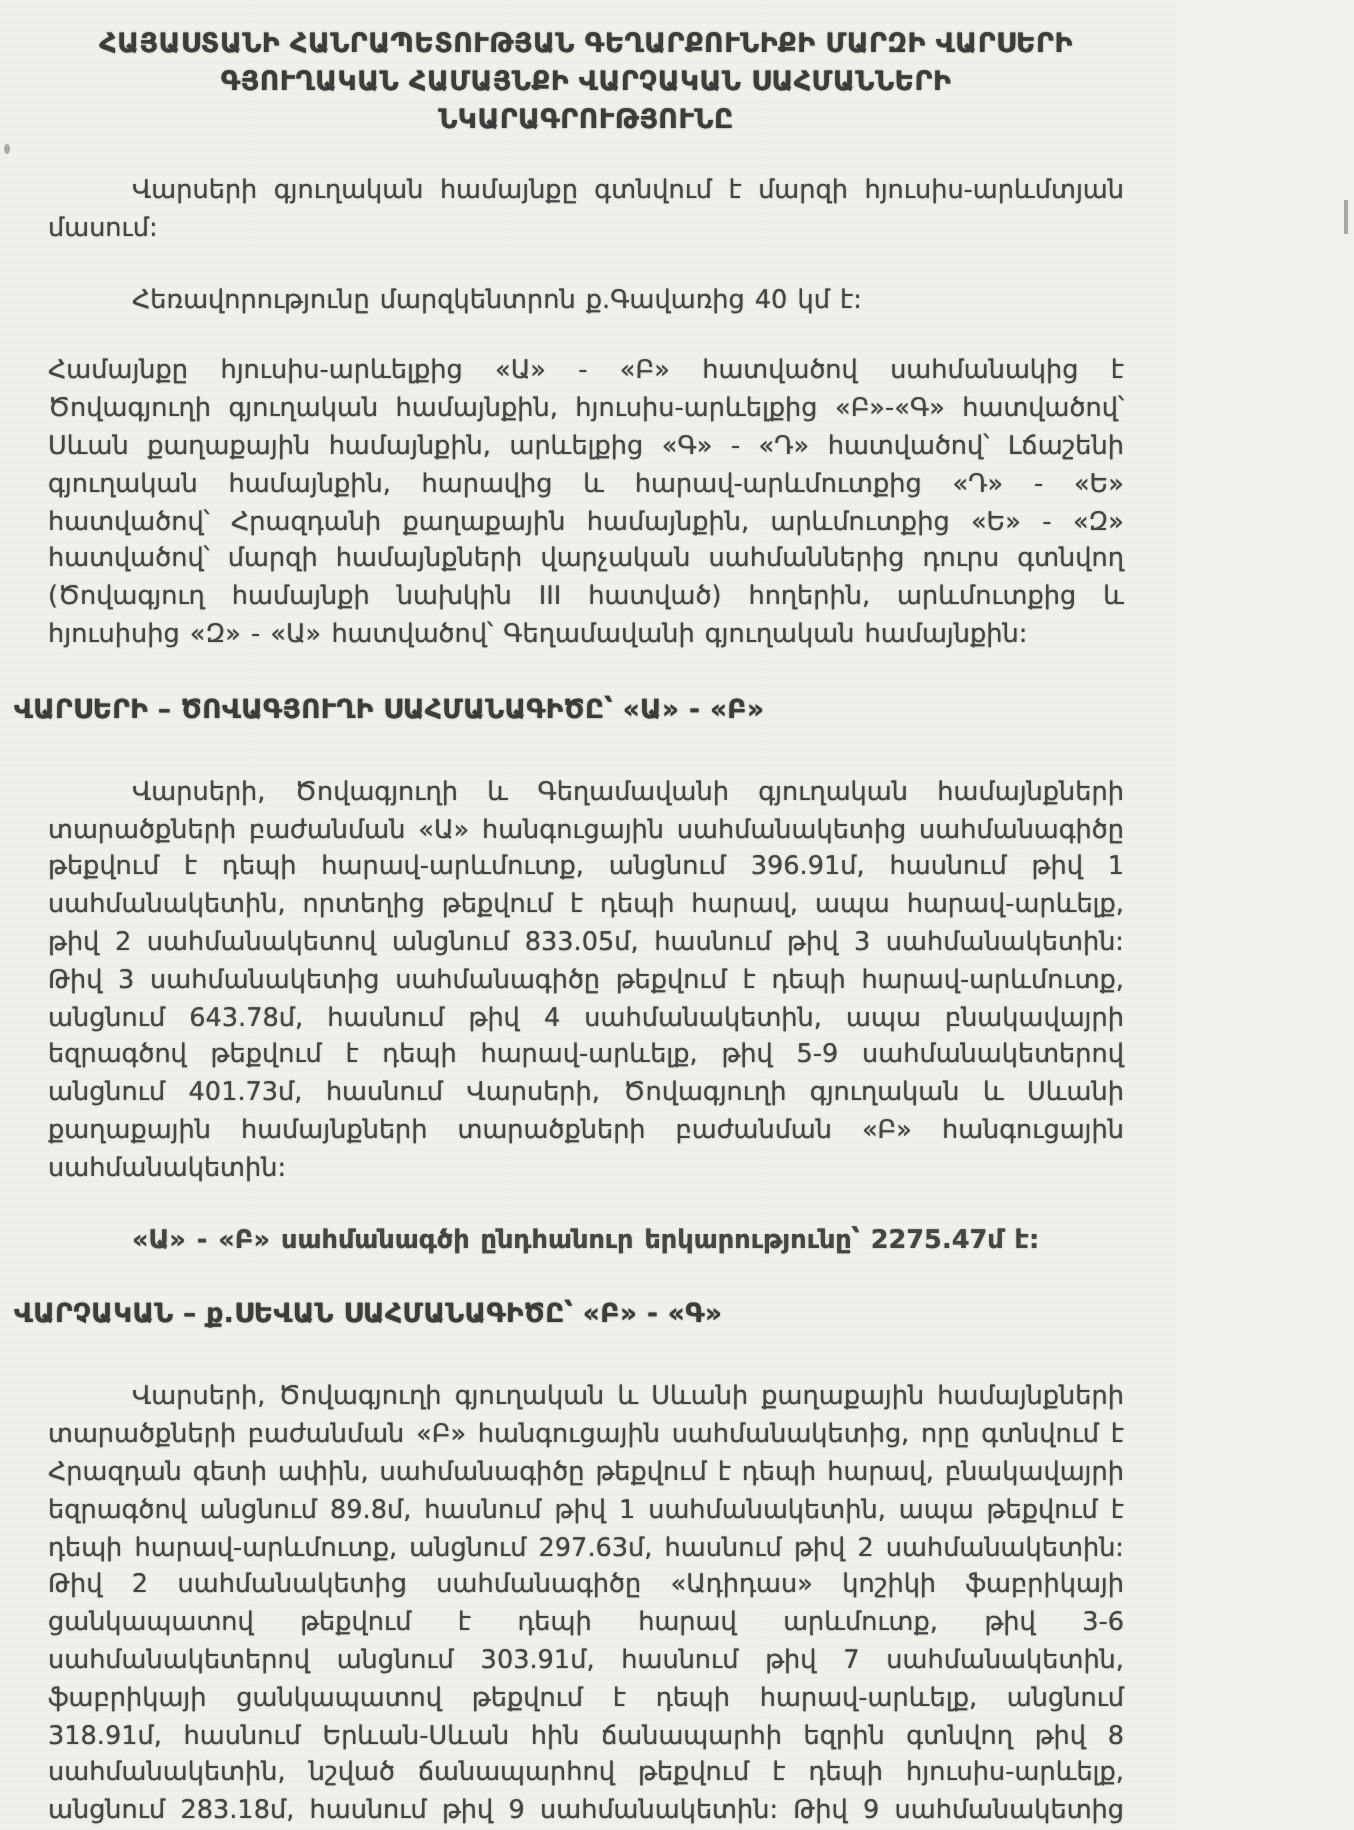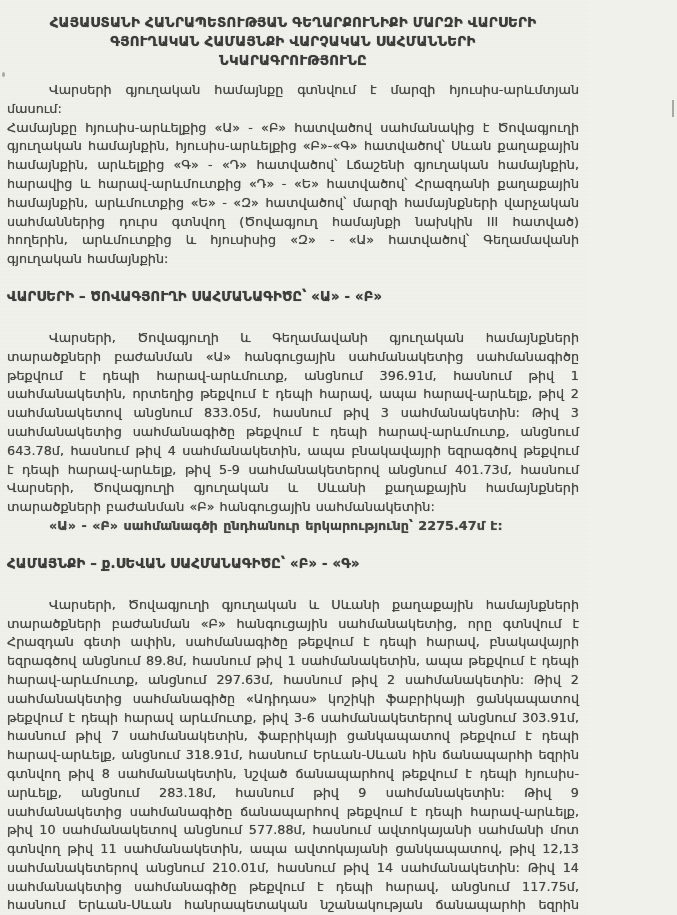--- a/index.html
+++ b/index.html
@@ -36,21 +36,21 @@
     font-weight: bold;
     font-size: 13.4px;
     line-height: 19px;
     letter-spacing: 0.25px;
     color: #3c3c3a;
     padding: 0 38px;
     margin: 0 0 11px 0;
     text-shadow: 0 0 0.8px rgba(60,60,58,0.85);
   }
   p {
-    margin: 0;
+    margin: 17px;
     font-size: 12.8px;
     line-height: 18.8px;
     text-align: justify;
     text-shadow: 0 0 0.7px rgba(70,70,66,0.75);
     word-spacing: 1px;
   }
   p.indent {
     text-indent: 42px;
   }
   .section-heading {
@@ -85,27 +85,28 @@
 
 <div class="page">
 
   <div class="artifact dot-left"></div>
   <div class="artifact sliver-right"></div>
 
   <h1 class="doc-title">ՀԱՅԱՍՏԱՆԻ ՀԱՆՐԱՊԵՏՈՒԹՅԱՆ ԳԵՂԱՐՔՈՒՆԻՔԻ ՄԱՐԶԻ ՎԱՐՍԵՐԻ ԳՅՈՒՂԱԿԱՆ ՀԱՄԱՅՆՔԻ ՎԱՐՉԱԿԱՆ ՍԱՀՄԱՆՆԵՐԻ ՆԿԱՐԱԳՐՈՒԹՅՈՒՆԸ</h1>
 
   <p class="indent">Վարսերի գյուղական համայնքը գտնվում է մարզի հյուսիս-արևմտյան մասում:</p>
 
+  <p class="indent">Հեռավորությունը մարզկենտրոն ք.Գավառից 40 կմ է:</p>
 
   <p>Համայնքը հյուսիս-արևելքից «Ա» - «Բ» հատվածով սահմանակից է Ծովագյուղի գյուղական համայնքին, հյուսիս-արևելքից «Բ»-«Գ» հատվածով՝ Սևան քաղաքային համայնքին, արևելքից «Գ» - «Դ» հատվածով՝ Լճաշենի գյուղական համայնքին, հարավից և հարավ-արևմուտքից «Դ» - «Ե» հատվածով՝ Հրազդանի քաղաքային համայնքին, արևմուտքից «Ե» - «Զ» հատվածով՝ մարզի համայնքների վարչական սահմաններից դուրս գտնվող (Ծովագյուղ համայնքի նախկին III հատված) հողերին, արևմուտքից և հյուսիսից «Զ» - «Ա» հատվածով՝ Գեղամավանի գյուղական համայնքին:</p>
 
   <div>
     <h2 class="section-heading">ՎԱՐՍԵՐԻ – ԾՈՎԱԳՅՈՒՂԻ ՍԱՀՄԱՆԱԳԻԾԸ՝ «Ա» - «Բ»</h2>
     <p class="indent">Վարսերի, Ծովագյուղի և Գեղամավանի գյուղական համայնքների տարածքների բաժանման «Ա» հանգուցային սահմանակետից սահմանագիծը թեքվում է դեպի հարավ-արևմուտք, անցնում 396.91մ, հասնում թիվ 1 սահմանակետին, որտեղից թեքվում է դեպի հարավ, ապա հարավ-արևելք, թիվ 2 սահմանակետով անցնում 833.05մ, հասնում թիվ 3 սահմանակետին: Թիվ 3 սահմանակետից սահմանագիծը թեքվում է դեպի հարավ-արևմուտք, անցնում 643.78մ, հասնում թիվ 4 սահմանակետին, ապա բնակավայրի եզրագծով թեքվում է դեպի հարավ-արևելք, թիվ 5-9 սահմանակետերով անցնում 401.73մ, հասնում Վարսերի, Ծովագյուղի գյուղական և Սևանի քաղաքային համայնքների տարածքների բաժանման «Բ» հանգուցային սահմանակետին:</p>
     <p class="indent total-line">«Ա» - «Բ» սահմանագծի ընդհանուր երկարությունը՝ 2275.47մ է:</p>
   </div>
 
   <div>
-    <h2 class="section-heading">ՀԱՄԱՅՆՔԻ – ք.ՍԵՎԱՆ ՍԱՀՄԱՆԱԳԻԾԸ՝ «Բ» - «Գ»</h2>
+    <h2 class="section-heading">ՎԱՐՉԱԿԱՆ – ք.ՍԵՎԱՆ ՍԱՀՄԱՆԱԳԻԾԸ՝ «Բ» - «Գ»</h2>
     <p class="indent">Վարսերի, Ծովագյուղի գյուղական և Սևանի քաղաքային համայնքների տարածքների բաժանման «Բ» հանգուցային սահմանակետից, որը գտնվում է Հրազդան գետի ափին, սահմանագիծը թեքվում է դեպի հարավ, բնակավայրի եզրագծով անցնում 89.8մ, հասնում թիվ 1 սահմանակետին, ապա թեքվում է դեպի հարավ-արևմուտք, անցնում 297.63մ, հասնում թիվ 2 սահմանակետին: Թիվ 2 սահմանակետից սահմանագիծը «Ադիդաս» կոշիկի ֆաբրիկայի ցանկապատով թեքվում է դեպի հարավ արևմուտք, թիվ 3-6 սահմանակետերով անցնում 303.91մ, հասնում թիվ 7 սահմանակետին, ֆաբրիկայի ցանկապատով թեքվում է դեպի հարավ-արևելք, անցնում 318.91մ, հասնում Երևան-Սևան հին ճանապարհի եզրին գտնվող թիվ 8 սահմանակետին, նշված ճանապարհով թեքվում է դեպի հյուսիս-արևելք, անցնում 283.18մ, հասնում թիվ 9 սահմանակետին: Թիվ 9 սահմանակետից սահմանագիծը ճանապարհով թեքվում է դեպի հարավ-արևելք, թիվ 10 սահմանակետով անցնում 577.88մ, հասնում ավտոկայանի սահմանի մոտ գտնվող թիվ 11 սահմանակետին, ապա ավտոկայանի ցանկապատով, թիվ 12,13 սահմանակետերով անցնում 210.01մ, հասնում թիվ 14 սահմանակետին: Թիվ 14 սահմանակետից սահմանագիծը թեքվում է դեպի հարավ, անցնում 117.75մ, հասնում Երևան-Սևան հանրապետական նշանակության ճանապարհի եզրին գտնվող թիվ 15 սահմանակետին, նշված ճանապարհով թեքվում է դեպի հարավ-արևելք, թիվ 16 սահմանակետով անցնում 1296.45մ, հասնում Սևանի քաղաքային, Լճաշենի և Վարսերի գյուղական համայնքների տարածքների բաժանման «Գ» հանգուցային սահմանակետին:</p>
   </div>
 
 </div>
 
 </body></html>

